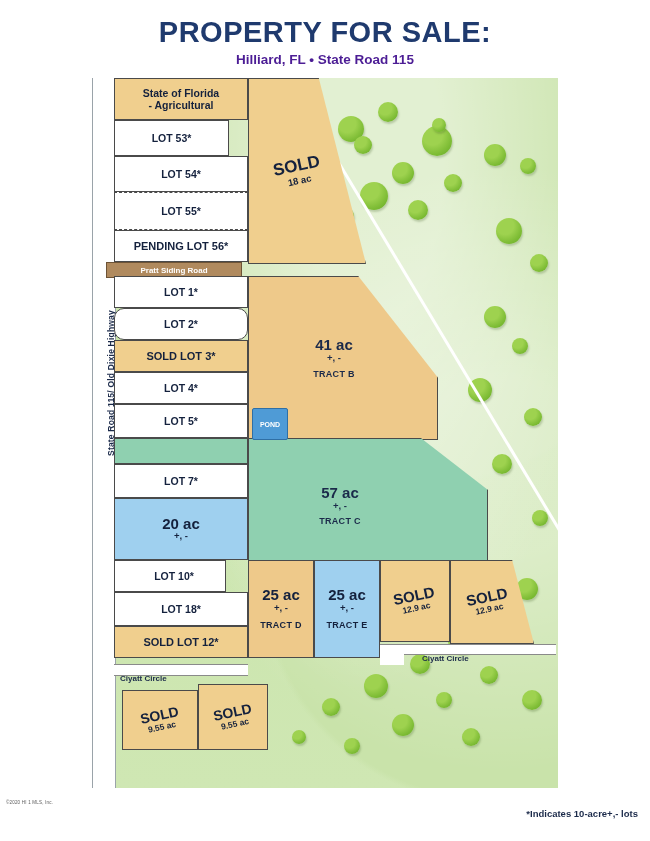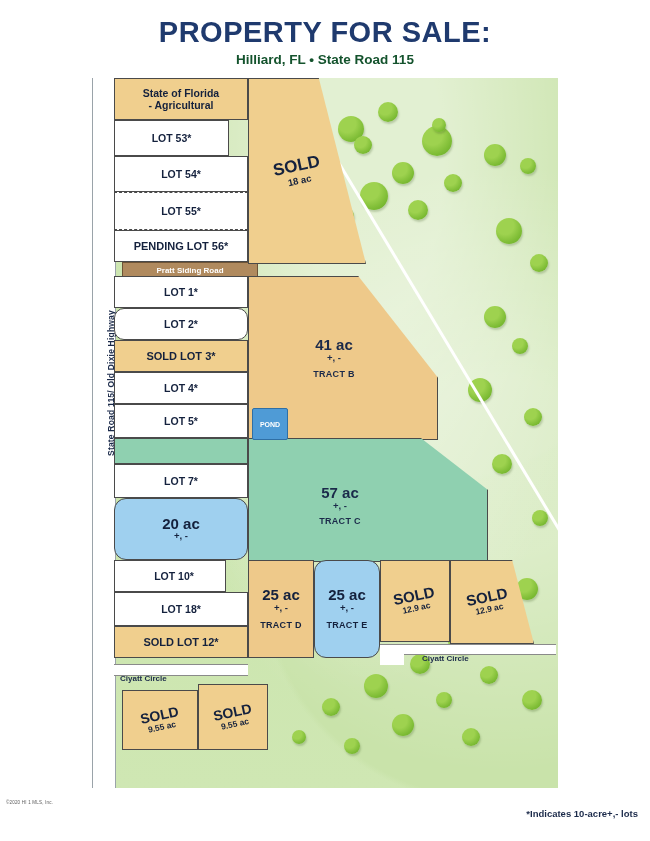--- a/index.html
+++ b/index.html
@@ -10,21 +10,21 @@
     color:#1b2a4a;
     position:relative;
     overflow:hidden;
   }
   .title{
     position:absolute;left:0;top:16px;width:650px;text-align:center;
     font-size:29px;font-weight:bold;letter-spacing:.5px;color:#1f3a6e;
   }
   .subtitle{
     position:absolute;left:0;top:52px;width:650px;text-align:center;
-    font-size:13.5px;font-weight:bold;color:#14532d;
+    font-size:13.5px;font-weight:bold;color:#4c1d95;
   }
   .map{
     position:absolute;left:92px;top:78px;width:466px;height:710px;
     background:#bef264;
     overflow:hidden;
     border:0;
   }
   
   .greenbase{position:absolute;inset:0;
     background:
@@ -52,21 +52,21 @@
     letter-spacing:.2px;
   }
   
   .p{position:absolute;box-sizing:border-box;border:1px solid #4a4a4a;
      display:flex;align-items:center;justify-content:center;text-align:center;
      font-size:10.5px;font-weight:bold;color:#14213d;}
   .white{background:#ffffff;}
   .tan{background:#f0cf8e;}
   .tan2{background:#eec98a;}
   .green{background:#8fd0b0;}
-  .blue{background:#9fd0ef;border-radius:12px;}
+  .blue{background:#9fd0ef;}
   .dashed{border-top:1px dashed #4a4a4a;border-bottom:1px dashed #4a4a4a;}
   .acbig{font-size:15px;font-weight:bold;line-height:1.05;}
   .acsml{font-size:9.5px;font-weight:bold;}
   .tract{font-size:9px;font-weight:bold;letter-spacing:.3px;}
   .stack{display:flex;flex-direction:column;align-items:center;justify-content:center;line-height:1.15;}
   .sold-rot{transform:rotate(-12deg);}
   .pratt{
     position:absolute;background:#b08a5e;border:1px solid #6d5336;
     display:flex;align-items:center;justify-content:center;
     font-size:8px;font-weight:bold;color:#ffffff;
@@ -156,21 +156,21 @@
   <div class="p white" style="left:22px;top:78px;width:134px;height:36px;">
     <span>LOT 54*</span>
   </div>
   <div class="p white dashed" style="left:22px;top:114px;width:134px;height:38px;">
     <span>LOT 55*</span>
   </div>
   <div class="p white" style="left:22px;top:152px;width:134px;height:32px;font-size:11px;">
     <span>PENDING  LOT 56*</span>
   </div>
 
-  <div class="pratt" style="left:30px;top:184px;width:134px;height:14px;">
+  <div class="pratt" style="left:14px;top:184px;width:134px;height:14px;">
     <span>Pratt Siding Road</span>
   </div>
 
   <div class="p white" style="left:22px;top:198px;width:134px;height:32px;">
     <span>LOT 1*</span>
   </div>
   <div class="p white" style="left:22px;top:230px;width:134px;height:32px;border-radius:10px;">
     <span>LOT 2*</span>
   </div>
   <div class="p tan" style="left:22px;top:262px;width:134px;height:32px;font-size:11px;">

